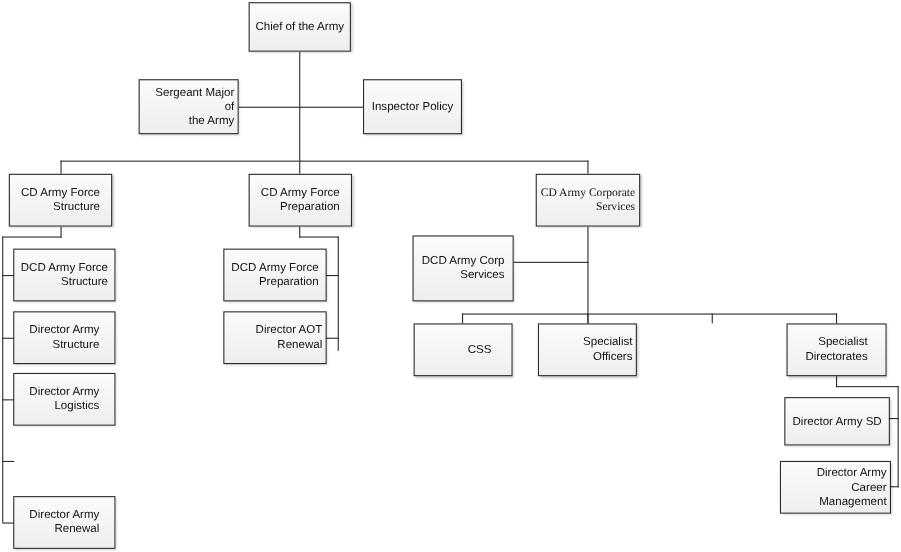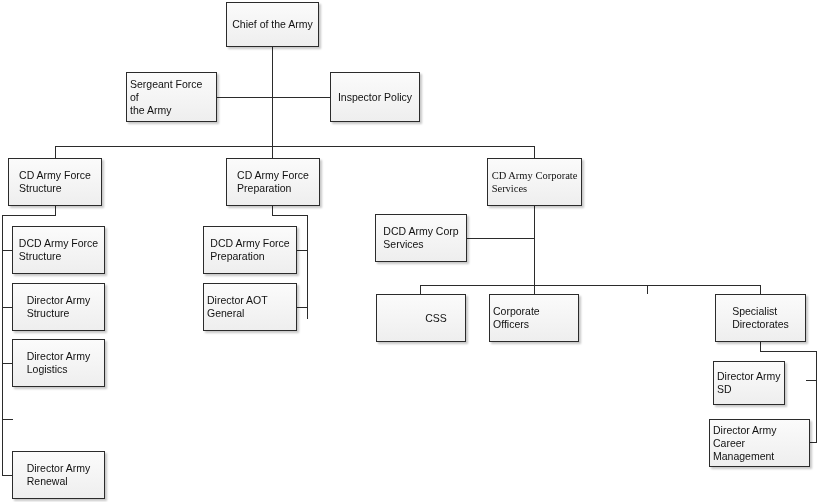--- a/index.html
+++ b/index.html
@@ -20,21 +20,21 @@
   }
   .node {
     position: absolute;
     box-sizing: border-box;
     border: 1px solid #2b2b2b;
     background: linear-gradient(to bottom, #fbfbfb 0%, #f4f4f4 55%, #eeeeee 100%);
     box-shadow: 1.5px 1.5px 2px rgba(0,0,0,0.22);
     display: flex;
     align-items: center;
     justify-content: center;
-    text-align: left;
+    text-align: right;
     font-size: 10.5px;
     line-height: 13px;
     color: #111111;
     padding: 1px 3px;
     z-index: 3;
     white-space: pre-line;
   }
   .connector {
     position: absolute;
     background: #2b2b2b;
@@ -82,21 +82,21 @@
   <div class="connector v" style="left:760px; top:285px; height:9px;"></div>
 
   <div class="connector v" style="left:760px; top:342px; height:10px;"></div>
   <div class="connector h" style="left:760px; top:351px; width:57px;"></div>
   <div class="connector v" style="left:816px; top:351px; height:92px;"></div>
   <div class="connector h" style="left:806px; top:380px; width:11px;"></div>
   <div class="connector h" style="left:806px; top:442px; width:11px;"></div>
 
   <div class="node" style="left:226px; top:2px; width:93px; height:45px;">Chief of the Army</div>
 
-  <div class="node" style="left:126px; top:72px; width:91px; height:50px;">Sergeant Force of
+  <div class="node" style="left:126px; top:72px; width:91px; height:50px;">Sergeant Major of
 the Army</div>
 
   <div class="node" style="left:330px; top:72px; width:90px; height:50px;">Inspector Policy</div>
 
   <div class="node" style="left:8px; top:158px; width:94px; height:48px;">CD Army Force
 Structure</div>
 
   <div class="node" style="left:226px; top:158px; width:94px; height:48px;">CD Army Force
 Preparation</div>
 
@@ -112,31 +112,31 @@
   <div class="node" style="left:12px; top:339px; width:93px; height:48px;">Director Army
 Logistics</div>
 
 
   <div class="node" style="left:12px; top:451px; width:93px; height:48px;">Director Army
 Renewal</div>
 
   <div class="node" style="left:203px; top:226px; width:94px; height:48px;">DCD Army Force
 Preparation</div>
 
-  <div class="node" style="left:203px; top:283px; width:94px; height:48px;">Director AOT General</div>
+  <div class="node" style="left:203px; top:283px; width:94px; height:48px;">Director AOT Renewal</div>
 
-  <div class="node" style="left:375px; top:214px; width:92px; height:48px;">DCD Army Corp
+  <div class="node" style="left:375px; top:214px; width:92px; height:60px;">DCD Army Corp
 Services</div>
 
   <div class="node" style="left:376px; top:294px; width:90px; height:48px;padding-left:33px;">CSS</div>
 
-  <div class="node" style="left:489px; top:294px; width:90px; height:48px;">Corporate Officers</div>
+  <div class="node" style="left:489px; top:294px; width:90px; height:48px;">Specialist Officers</div>
 
 
   <div class="node" style="left:715px; top:294px; width:91px; height:48px;">Specialist
 Directorates</div>
 
-  <div class="node" style="left:713px; top:361px; width:72px; height:44px;">Director Army SD</div>
+  <div class="node" style="left:713px; top:361px; width:96px; height:44px;">Director Army SD</div>
 
   <div class="node" style="left:709px; top:419px; width:101px; height:48px;">Director Army
 Career Management</div>
 
 </div>
 
 </body></html>

